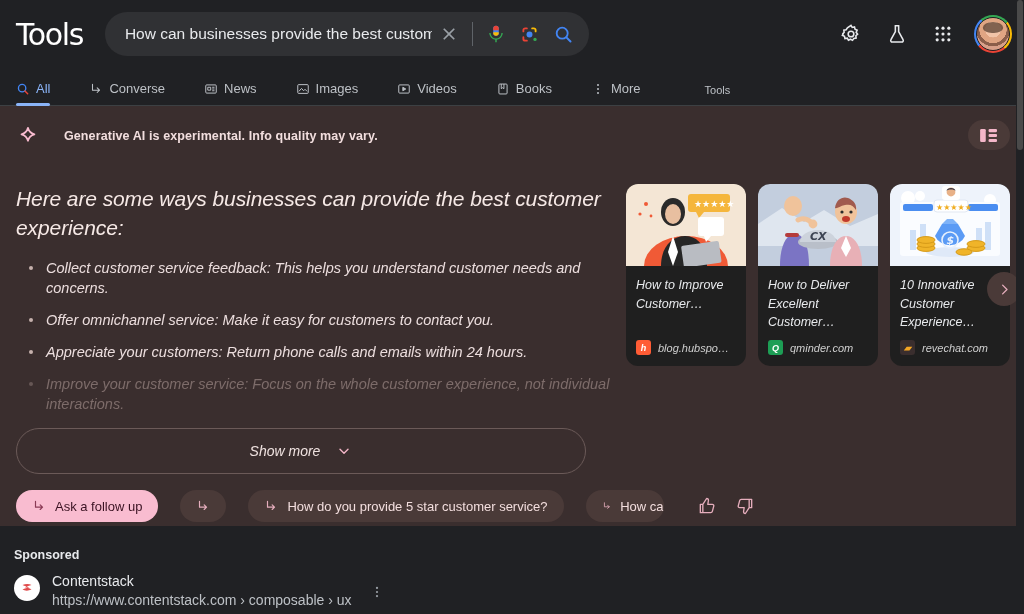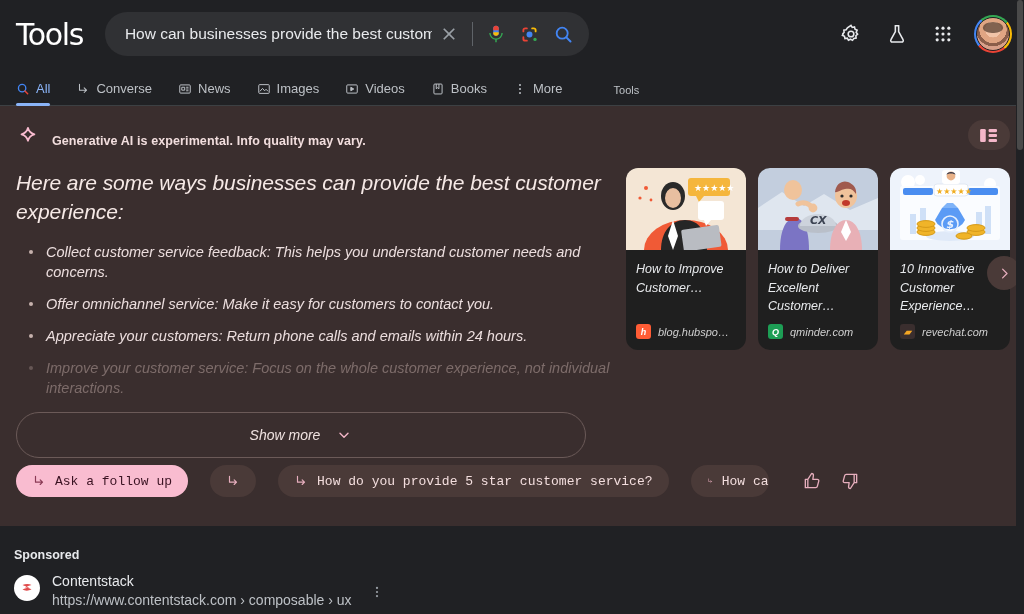--- a/index.html
+++ b/index.html
@@ -84,21 +84,21 @@
     border-radius:50% 50% 45% 45%;background:#5b4233;opacity:.75;
   }
 
   
   .nav {
     height:38px;
     display:flex;
     align-items:flex-end;
     padding-left:14px;
     border-bottom:1px solid #3c4043;
-    gap:0;
+    gap:13px;
   }
   .tab {
     display:flex; align-items:center; gap:6px;
     padding:0 13px 9px 13px;
     font-size:13px;
     color:#bdc1c6;
     cursor:pointer;
     position:relative;
   }
   .tab:first-child{padding-left:2px;}
@@ -113,22 +113,22 @@
 
   
   .ai-panel {
     background:#3a2e2e;
     margin:0;
     padding:18px 16px 16px 16px;
     position:relative;
     height:420px;
   }
   .disclaimer {
-    display:flex; align-items:flex-end; gap:12px;
-    margin-bottom:20px;
+    display:flex; align-items:center; gap:24px;
+    margin-bottom:36px;
   }
   .disclaimer-text {
     font-size:12.5px; font-weight:bold; color:#f2dede; letter-spacing:.1px;
   }
   .ai-body { display:flex; gap:10px;font-style:italic; }
   .ai-left { width:600px; flex:0 0 600px; }
   .ai-heading {
     font-size:21px;
     line-height:29px;
     color:#f6e9e6;
@@ -202,23 +202,22 @@
     right:-11px; top:88px;
     width:34px;height:34px;border-radius:50%;
     background:#4a3a38;
     display:flex;align-items:center;justify-content:center;
     cursor:pointer;
   }
 
   
   .chips {
     display:flex; align-items:center; gap:22px;
-    margin-top:7px;
+    margin-top:16px;
     position:relative;
-    font-family:Liberation Mono, monospace;
   }
   .chip {
     height:32px;
     display:flex; align-items:center; gap:9px;
     padding:0 16px;
     border-radius:18px;
     background:#4a3a38;
     color:#f3dede;
     font-size:13px;
     white-space:nowrap;

